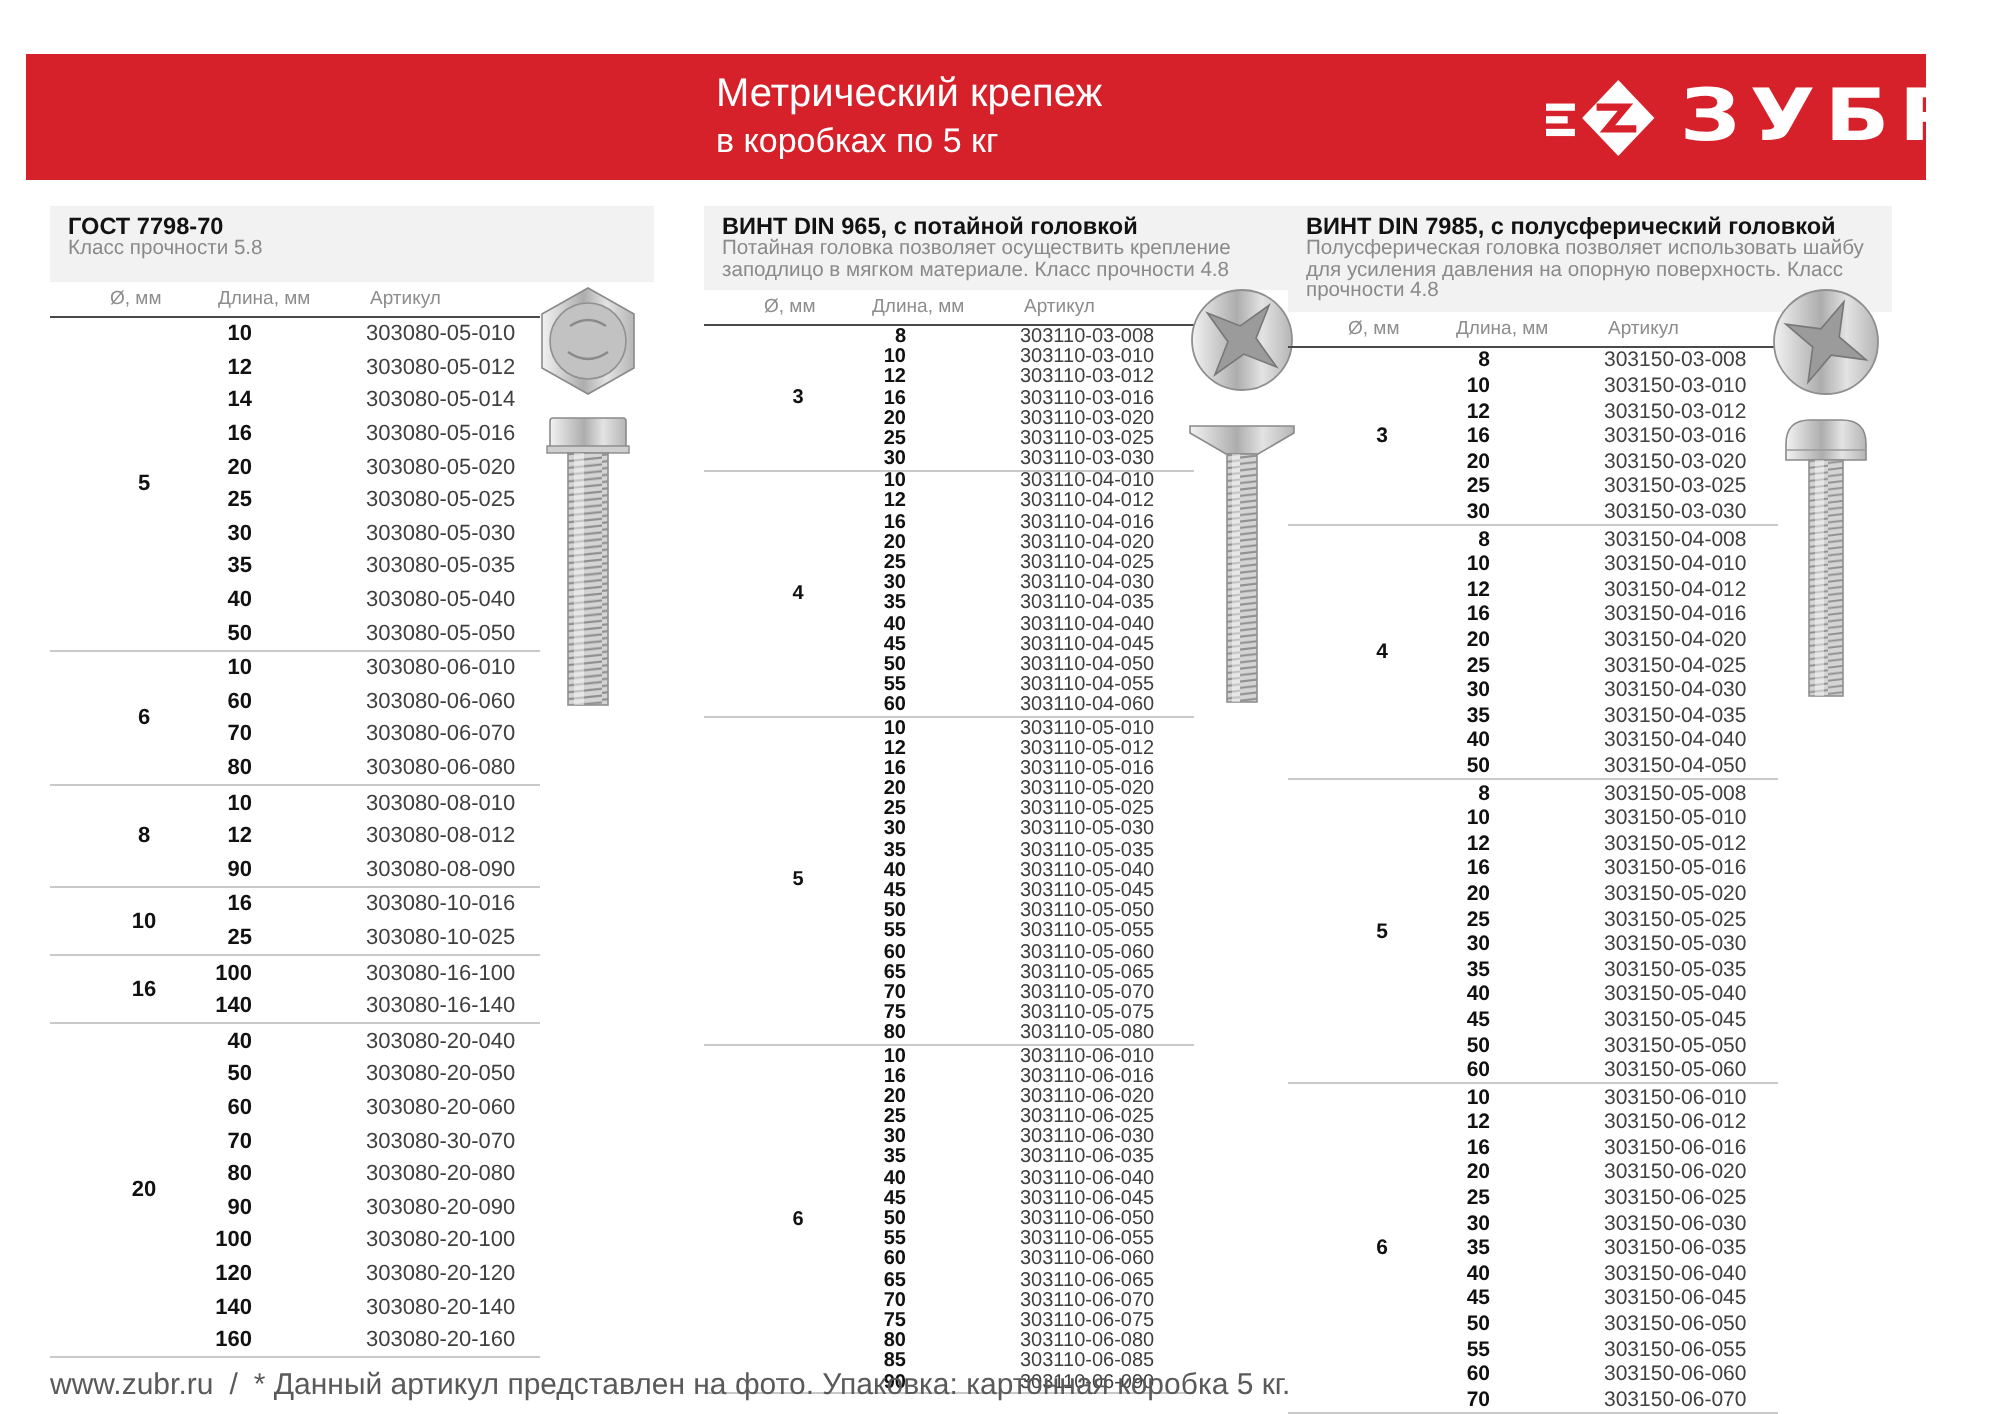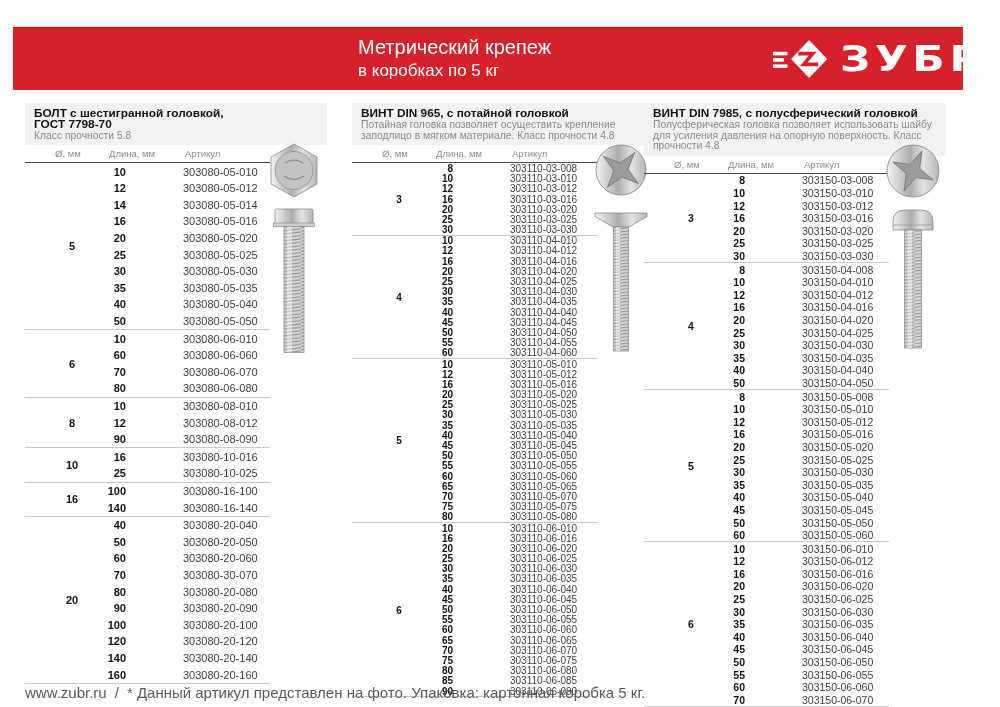--- a/index.html
+++ b/index.html
@@ -77,21 +77,20 @@
     <span class="logo-text">ЗУБР</span>
   </div>
   <div class="banner-titles">
     <div class="banner-title">Метрический крепеж</div>
     <div class="banner-sub">в коробках по 5 кг</div>
   </div>
 </header>
 
 <section class="column colc0">
   <div class="col-head">
-    <div class="col-title">БОЛТ с шестигранной головкой,</div>
     <div class="col-title2">ГОСТ 7798-70</div>
     <div class="col-note">Класс прочности 5.8</div>
   </div>
   <div class="thead">
     <span class="th th-d">Ø, мм</span>
     <span class="th th-l">Длина, мм</span>
     <span class="th th-a">Артикул</span>
   </div>
   <div class="tbody">
       <div class="group">

